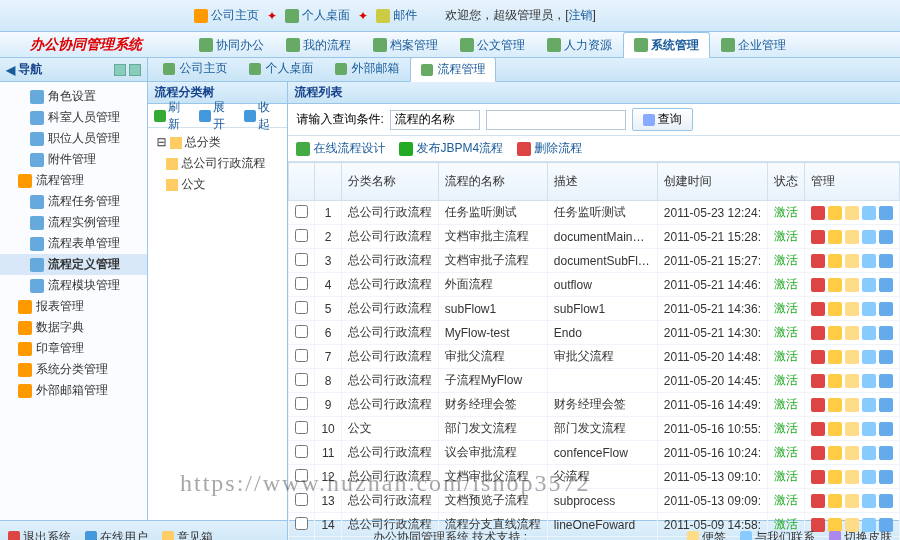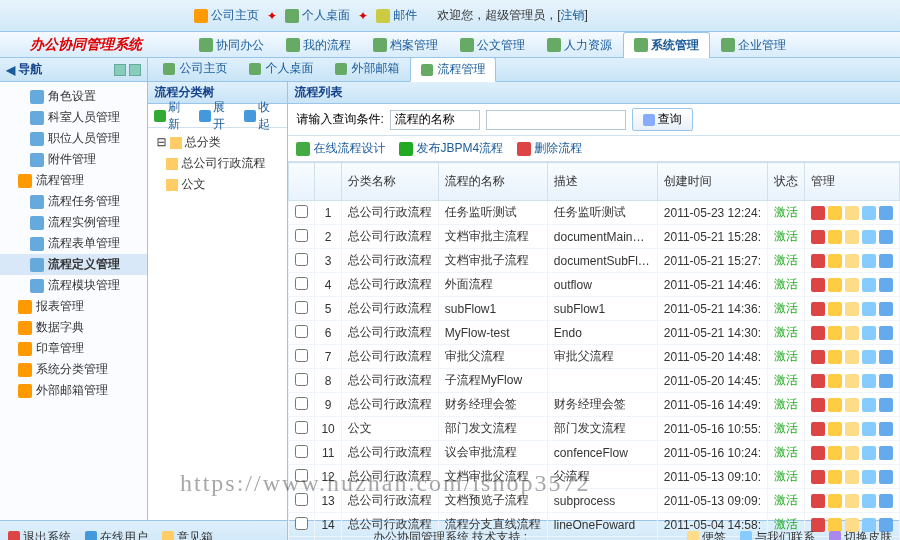--- a/index.html
+++ b/index.html
@@ -2,21 +2,21 @@
 <html><head>
 <meta charset="utf-8">
 <style>
 *{box-sizing:border-box;margin:0;padding:0;font-family:"Microsoft YaHei",Arial,sans-serif;font-size:12px}
 body{background:#fff;width:900px;height:540px;overflow:hidden;position:relative}
 .topbar{height:32px;background:linear-gradient(#e8f4fc,#d0e8f8);display:flex;align-items:center;padding:0 8px;border-bottom:1px solid #99c6e8}
 .logo{color:#d00;font-weight:bold;font-size:15px;font-style:italic;width:180px}
 .toplinks{display:flex;gap:2px;align-items:center;flex:1}
 .toplink{color:#1a5b9a;padding:2px 6px;display:flex;align-items:center;gap:3px;cursor:pointer}
 .toplink .ico{width:14px;height:14px;background:#f90;border-radius:2px;display:inline-block}
-.welcome{color:#333;margin-left:12px}
+.welcome{color:#333;margin-left:20px}
 .welcome a{color:#1a5b9a}
 .menubar{height:26px;background:linear-gradient(#f5faff,#d8ecfa);display:flex;align-items:center;border-bottom:1px solid #99c6e8}
 .logo2{width:188px;color:#d00;font-weight:bold;font-size:14px;font-style:italic;padding-left:30px}
 .menutabs{display:flex;align-items:flex-start;height:26px}
 .mtab{padding:4px 10px;color:#1a5b9a;cursor:pointer;display:flex;align-items:center;gap:3px;border:1px solid transparent;border-bottom:none}
 .mtab.active{background:#fff;border-color:#99c6e8;border-radius:3px 3px 0 0;font-weight:bold}
 .mtab .ico{width:14px;height:14px;background:#6a6;border-radius:2px}
 .main{display:flex;height:calc(100% - 78px)}
 .sidebar{width:188px;border-right:1px solid #99c6e8;display:flex;flex-direction:column;background:#fafcff}
 .navhdr{height:24px;background:linear-gradient(#e0f0fc,#c8e4f6);display:flex;align-items:center;justify-content:space-between;padding:0 6px;border-bottom:1px solid #99c6e8;font-weight:bold;color:#15428b}
@@ -443,21 +443,21 @@
                       <span class="i-cfg"></span>
                     </div>
                   </td>
                 </tr>
                 <tr>
                   <td class="ck"><input type="checkbox" style=""></td>
                   <td class="num">14</td>
                   <td>总公司行政流程</td>
                   <td>流程分支直线流程</td>
                   <td style="max-width:110px">lineOneFoward</td>
-                  <td>2011-05-04 14:58:</td>
+                  <td>2011-05-09 14:58:</td>
                   <td style="color:#2a2">激活</td>
                   <td>
                     <div class="opicons">
                       <span class="i-del"></span>
                       <span class="i-edit"></span>
                       <span class="i-copy"></span>
                       <span class="i-view"></span>
                       <span class="i-cfg"></span>
                     </div>
                   </td>

